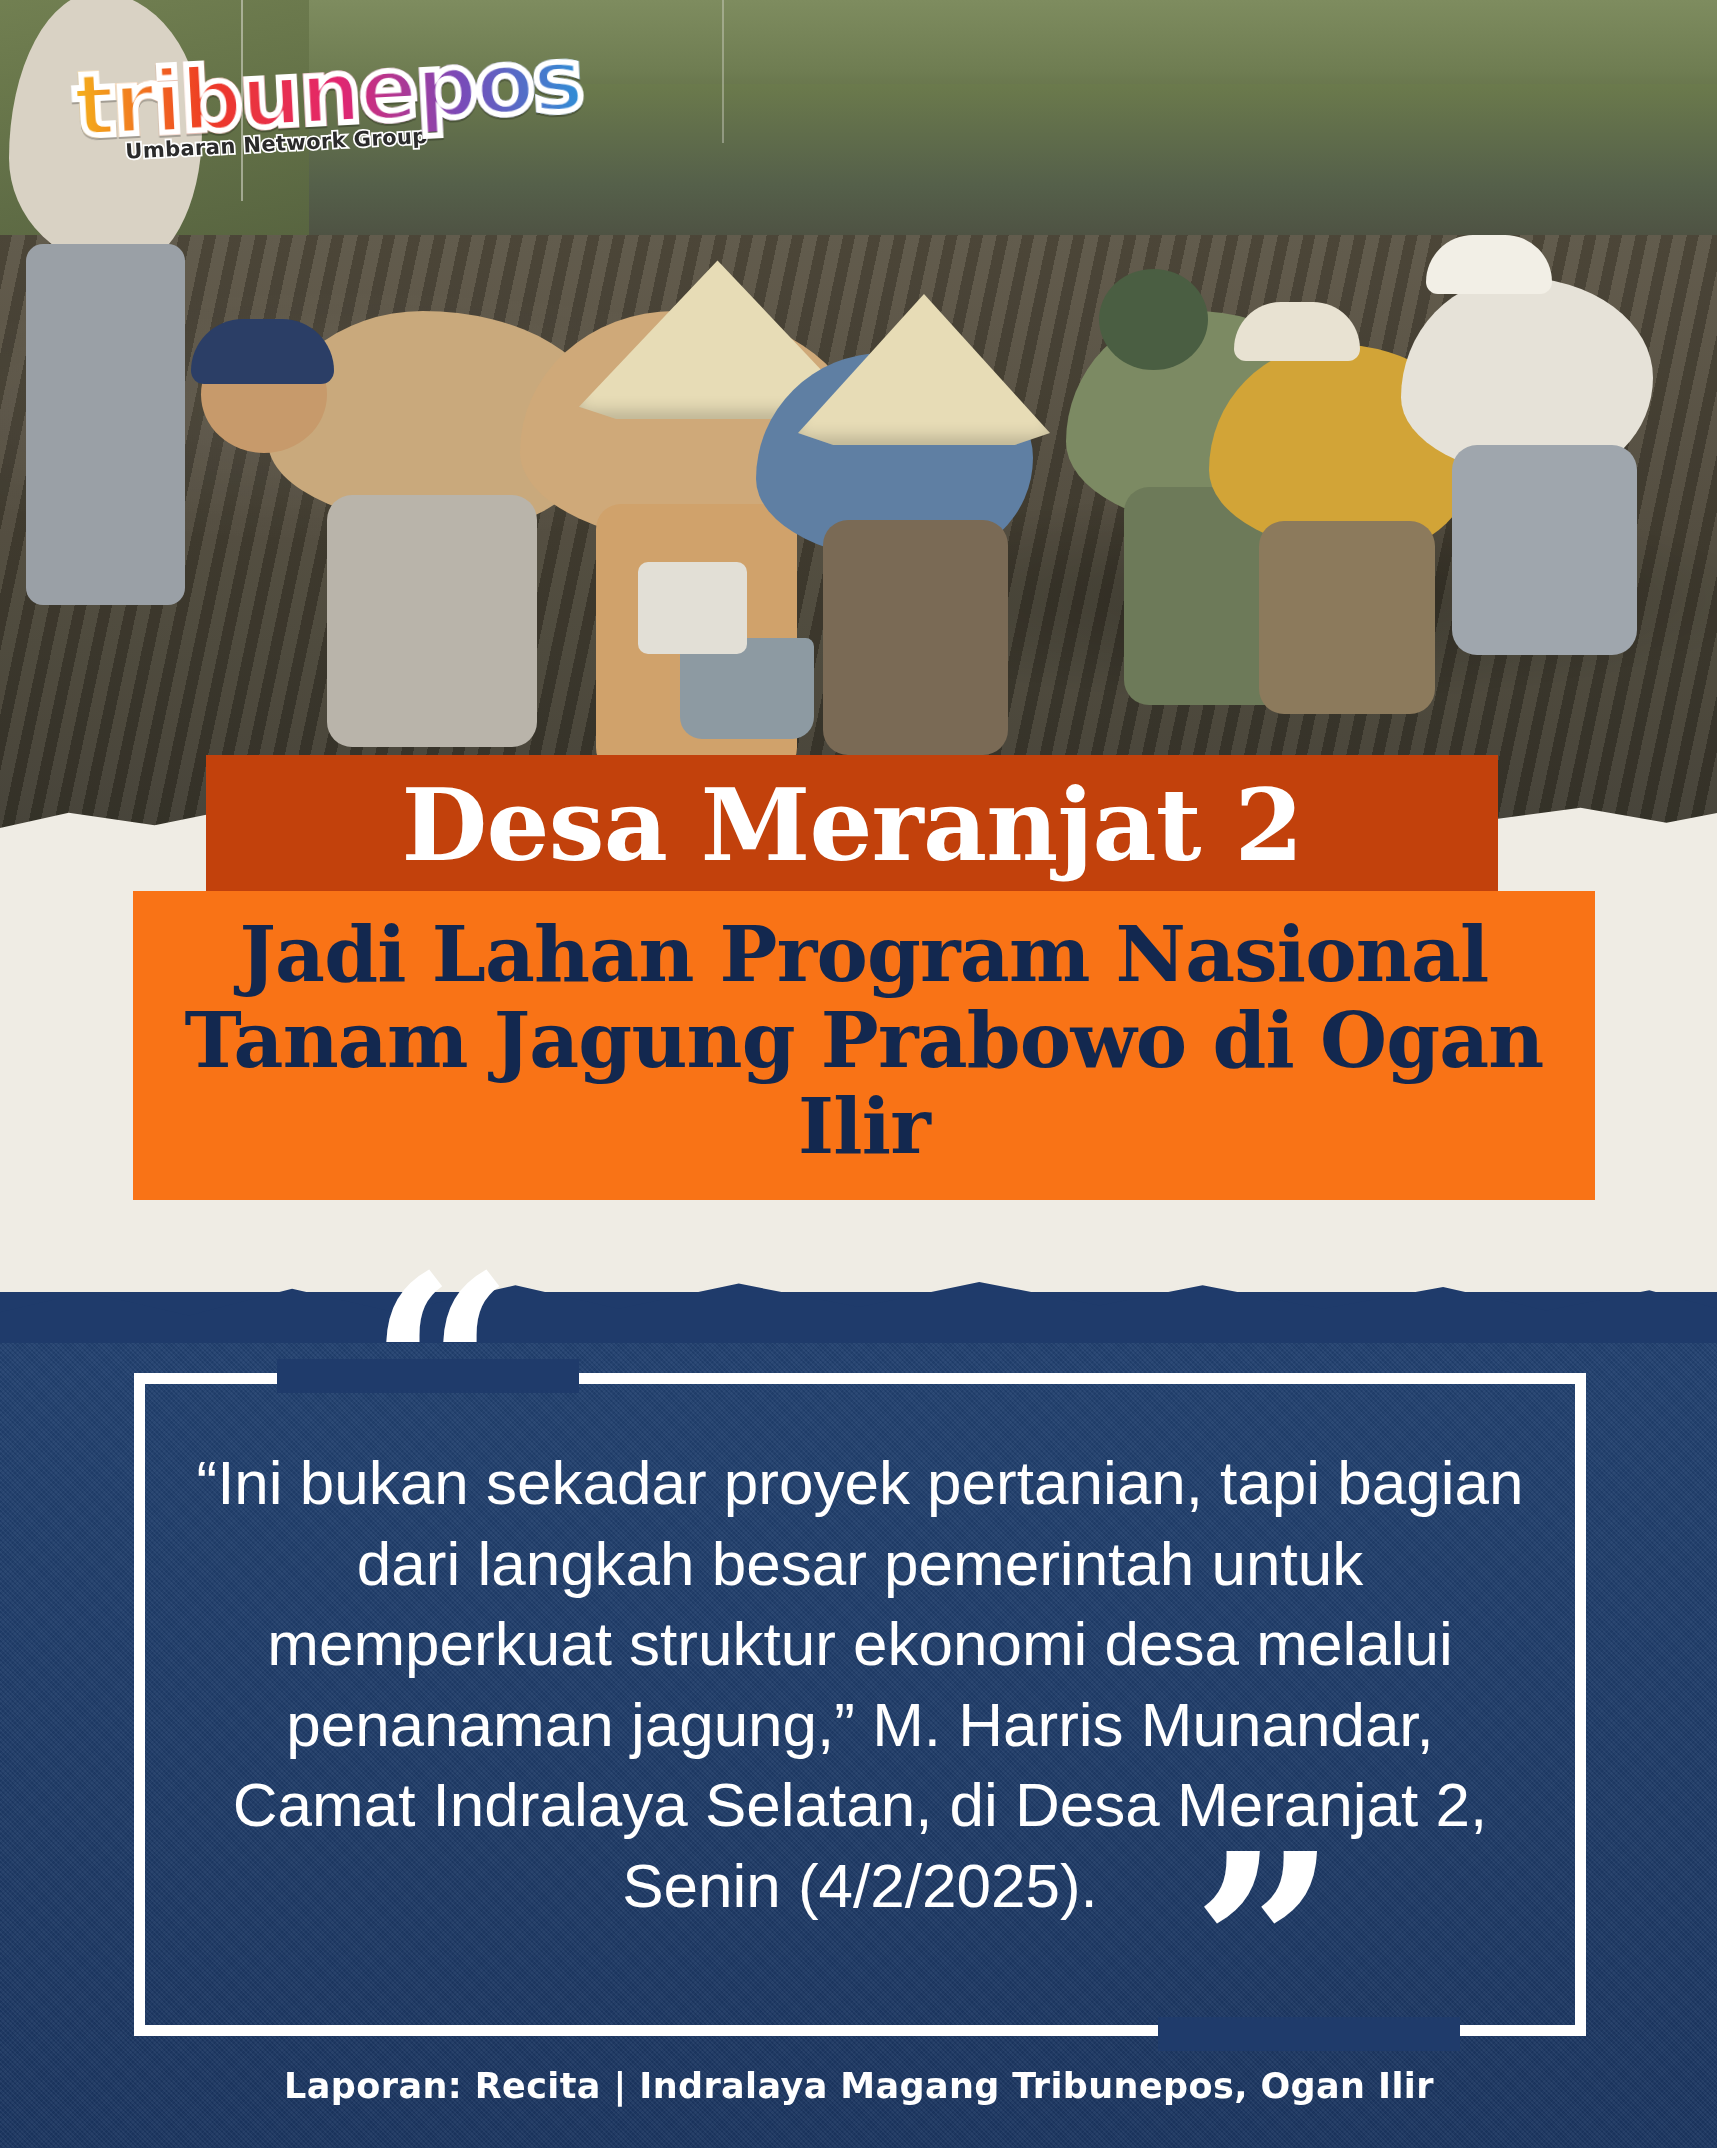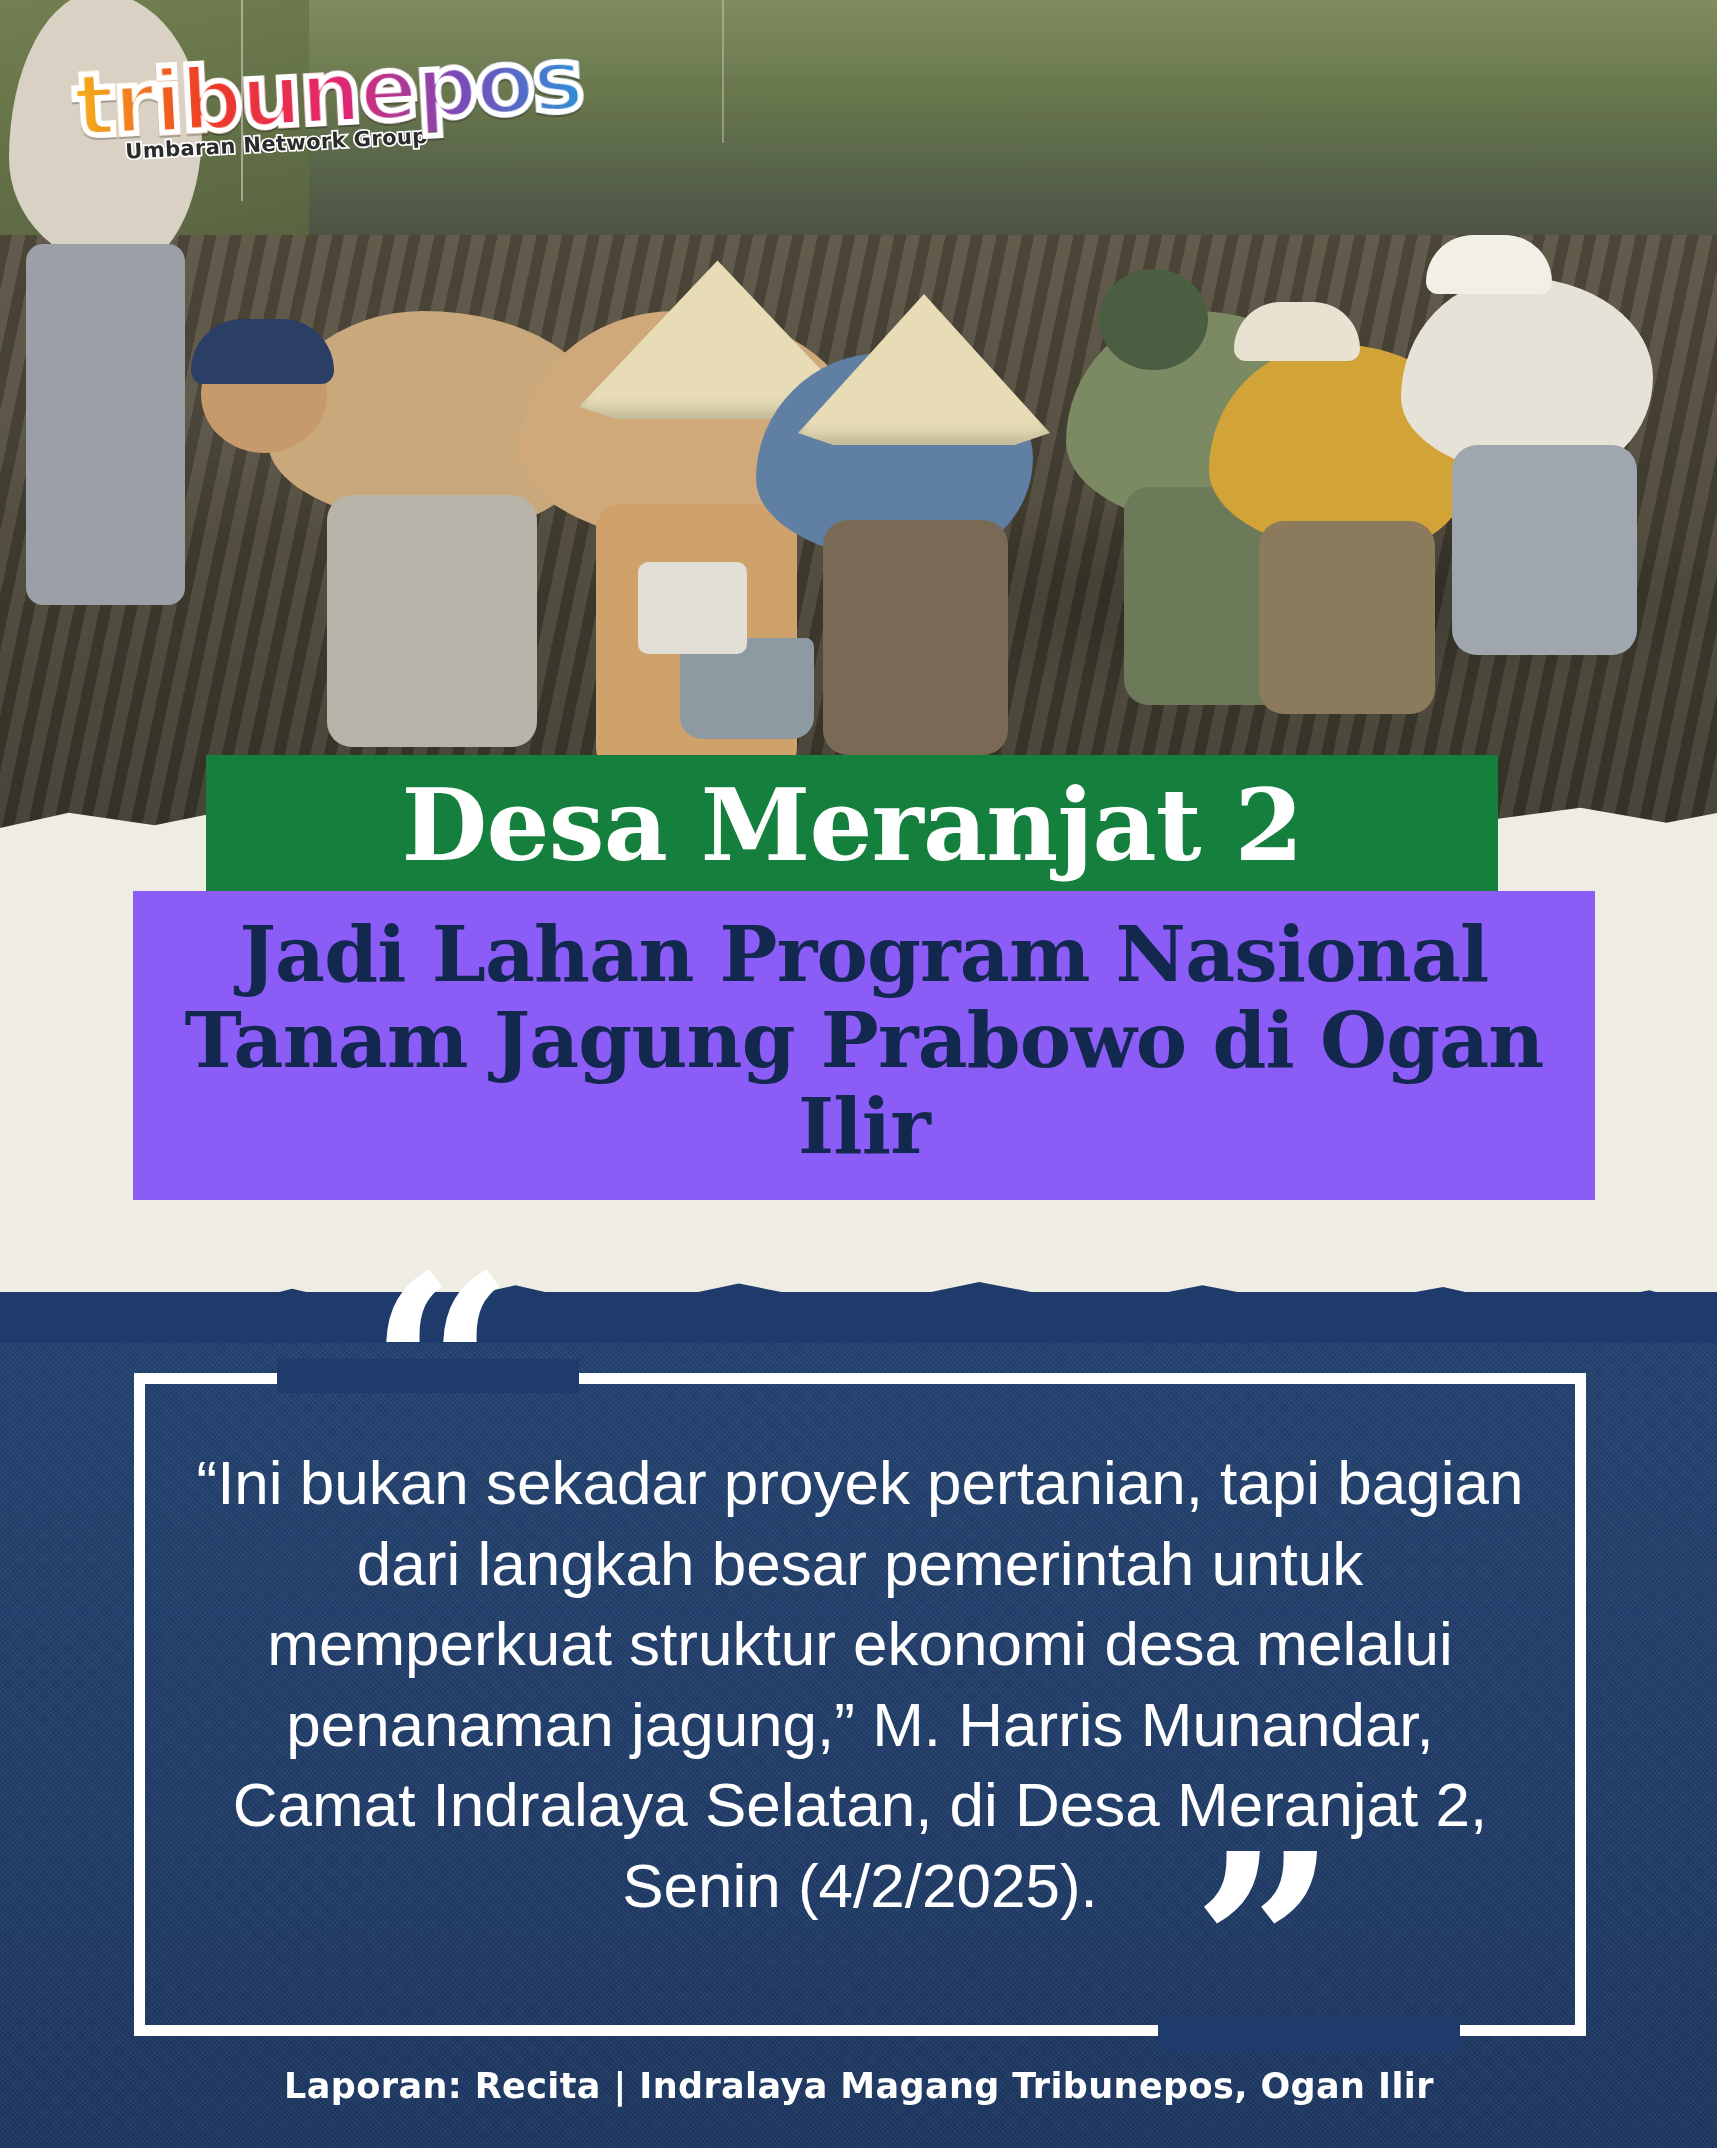--- a/index.html
+++ b/index.html
@@ -155,39 +155,39 @@
     -webkit-text-stroke: 3.4px #ffffff;
     paint-order: stroke fill;
   }
 
   
   .headline-top {
     position: absolute;
     left: 206px;
     top: 755px;
     width: 1292px;
-    background: #15803d;
+    background: #c2410c;
     z-index: 15;
     padding: 18.5px 0 25px 0;
     text-align: center;
   }
   .headline-top .t {
     font-family: "DejaVu Serif", serif;
     font-weight: bold;
     font-size: 99px;
     color: #ffffff;
     line-height: 1.05;
     letter-spacing: -0.8px;
   }
   .headline-body {
     position: absolute;
     left: 133px;
     top: 891px;
     width: 1462px;
-    background: #8b5cf6;
+    background: #f97316;
     z-index: 15;
     padding: 20px 34px 30px 34px;
     box-sizing: border-box;
     text-align: center;
   }
   .headline-body .t {
     font-family: "DejaVu Serif", serif;
     font-weight: bold;
     font-size: 77px;
     color: #13284f;

